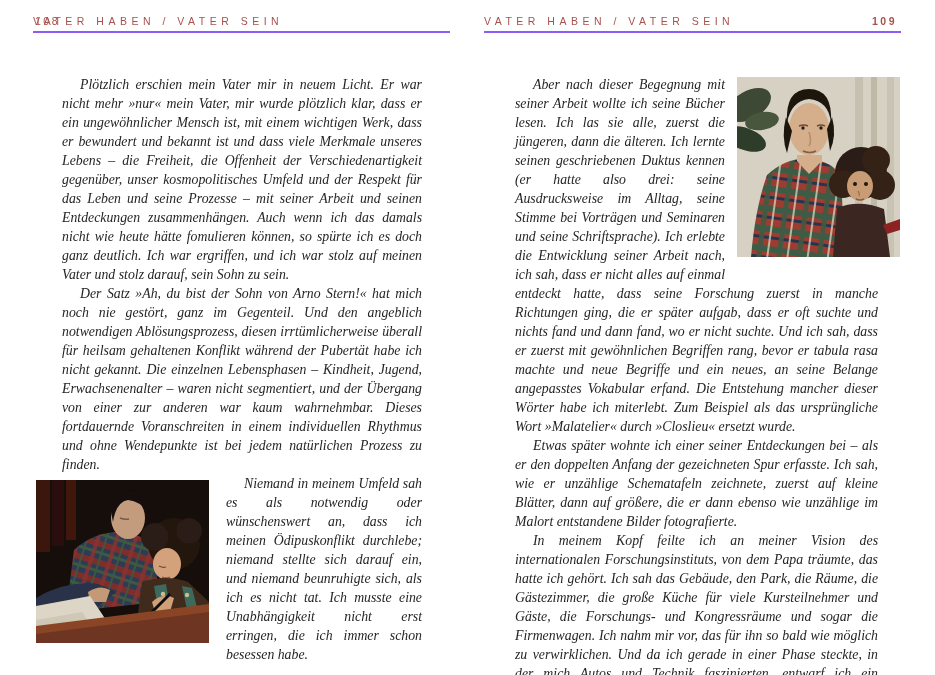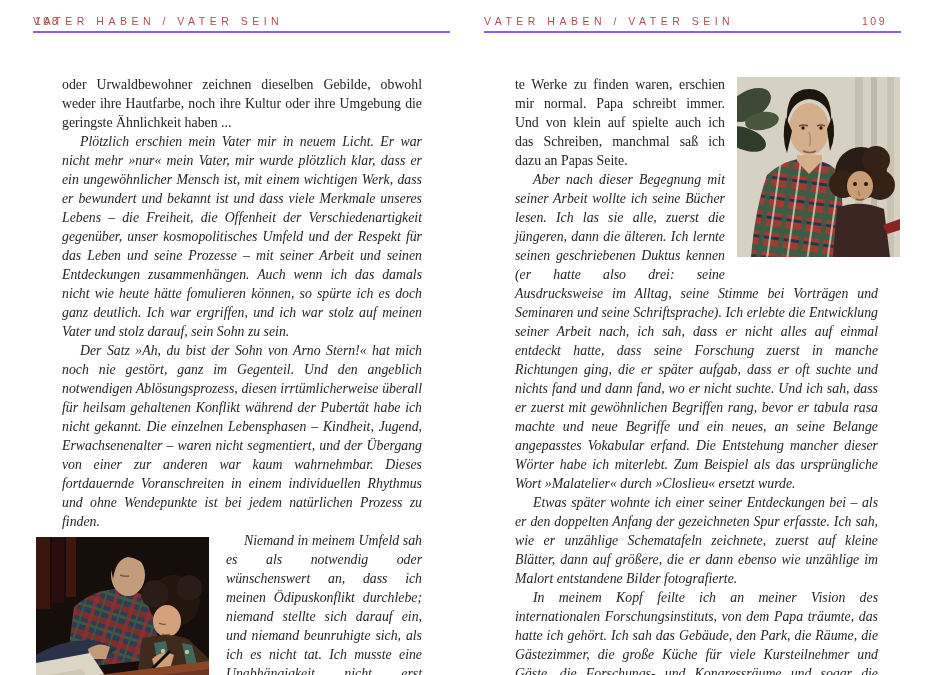--- a/index.html
+++ b/index.html
@@ -23,21 +23,21 @@
     font-family:"Liberation Sans", sans-serif;
     font-size:10.5px; letter-spacing:4.5px;
     color:#a8514c; white-space:nowrap;
   }
   .pgnum {
     position:absolute; top:15px;
     font-family:"Liberation Sans", sans-serif;
     font-size:10.5px; letter-spacing:2.5px; color:#a8514c;
   }
   .pgnum-left  { left:2px; }
-  .pgnum-right { right:14px; }
+  .pgnum-right { right:4px;font-weight:bold; }
 
   .page-body {
     margin-top:42px;
     text-align:justify;
     font-size:13.8px; line-height:19px; color:#242424;
     hyphens:auto; -webkit-hyphens:auto;
   }
   .page-left  .page-body { margin-left:29px; margin-right:28px; }
   .page-right .page-body { margin-left:31px; margin-right:23px; }
 
@@ -59,21 +59,20 @@
 <body>
 
 <div class="spread">
 
   <div class="page page-left">
     <div class="page-header">
       <span class="pgnum pgnum-left">108</span>
       <div class="running-title">VATER HABEN / VATER SEIN</div>
     </div>
     <div class="page-body">
-      <p>oder Urwaldbewohner zeichnen dieselben Gebilde, obwohl weder ihre Hautfarbe, noch ihre Kultur oder ihre Umgebung die geringste Ähnlichkeit haben ...</p>
       <p class="indent">Plötzlich erschien mein Vater mir in neuem Licht. Er war nicht mehr »nur« mein Vater, mir wurde plötzlich klar, dass er ein ungewöhnlicher Mensch ist, mit einem wichtigen Werk, dass er bewundert und bekannt ist und dass viele Merkmale unseres Lebens – die Freiheit, die Offenheit der Verschiedenartigkeit gegenüber, unser kosmopolitisches Umfeld und der Respekt für das Leben und seine Prozesse – mit seiner Arbeit und seinen Entdeckungen zusammenhängen. Auch wenn ich das damals nicht wie heute hätte fomulieren können, so spürte ich es doch ganz deutlich. Ich war ergriffen, und ich war stolz auf meinen Vater und stolz darauf, sein Sohn zu sein.</p>
       <p class="indent">Der Satz »Ah, du bist der Sohn von Arno Stern!« hat mich noch nie gestört, ganz im Gegenteil. Und den angeblich notwendigen Ablösungsprozess, diesen irrtümlicherweise überall für heilsam gehaltenen Konflikt während der Pubertät habe ich nicht gekannt. Die einzelnen Lebensphasen – Kindheit, Jugend, Erwachsenenalter – waren nicht segmentiert, und der Übergang von einer zur anderen war kaum wahrnehmbar. Dieses fortdauernde Voranschreiten in einem individuellen Rhythmus und ohne Wendepunkte ist bei jedem natürlichen Prozess zu finden.</p>
 
       <span class="photo photo-left-page">
         <svg viewBox="0 0 173 163" preserveAspectRatio="none" role="img" aria-label="photo">
           <defs>
             <pattern id="plaid1" width="18" height="18" patternUnits="userSpaceOnUse" patternTransform="rotate(18)">
               <rect width="18" height="18" fill="#2e3a54"></rect>
               <rect width="18" height="6" y="2" fill="#7d2f2a"></rect>
               <rect width="18" height="3" y="12" fill="#3c5a40"></rect>
@@ -169,20 +168,19 @@
             <circle cx="118" cy="107" r="2" fill="#241710"></circle>
             <circle cx="129" cy="107" r="2" fill="#241710"></circle>
             <path d="M121,114 q2,3 1,5" stroke="#9a6c4c" stroke-width="1.2" fill="none"></path>
             <path d="M119,122 q4,2 8,0" stroke="#8a5c44" stroke-width="1.4" fill="none"></path>
             <path d="M100,131 Q122,122 147,132 L153,180 L96,180 Z" fill="#3a2624"></path>
             <path d="M146,148 L163,142 L163,153 L150,157 Z" fill="#8c2420"></path>
           </g>
         </svg>
       </span>
 
-      <p>te Werke zu finden waren, erschien mir normal. Papa schreibt immer. Und von klein auf spielte auch ich das Schreiben, manchmal saß ich dazu an Papas Seite.</p>
       <p class="indent">Aber nach dieser Begegnung mit seiner Arbeit wollte ich seine Bücher lesen. Ich las sie alle, zuerst die jüngeren, dann die älteren. Ich lernte seinen geschriebenen Duktus kennen (er hatte also drei: seine Ausdrucksweise im Alltag, seine Stimme bei Vorträgen und Seminaren und seine Schriftsprache). Ich erlebte die Entwicklung seiner Arbeit nach, ich sah, dass er nicht alles auf einmal entdeckt hatte, dass seine Forschung zuerst in manche Richtungen ging, die er später aufgab, dass er oft suchte und nichts fand und dann fand, wo er nicht suchte. Und ich sah, dass er zuerst mit gewöhnlichen Begriffen rang, bevor er tabula rasa machte und neue Begriffe und ein neues, an seine Belange angepasstes Vokabular erfand. Die Entstehung mancher dieser Wörter habe ich miterlebt. Zum Beispiel als das ursprüngliche Wort »Malatelier« durch »Closlieu« ersetzt wurde.</p>
       <p class="indent">Etwas später wohnte ich einer seiner Entdeckungen bei – als er den doppelten Anfang der gezeichneten Spur erfasste. Ich sah, wie er unzählige Schematafeln zeichnete, zuerst auf kleine Blätter, dann auf größere, die er dann ebenso wie unzählige im Malort entstandene Bilder fotografierte.</p>
       <p class="indent">In meinem Kopf feilte ich an meiner Vision des internationalen Forschungsinstituts, von dem Papa träumte, das hatte ich gehört. Ich sah das Gebäude, den Park, die Räume, die Gästezimmer, die große Küche für viele Kursteilnehmer und Gäste, die Forschungs- und Kongressräume und sogar die Firmenwagen. Ich nahm mir vor, das für ihn so bald wie möglich zu verwirklichen. Und da ich gerade in einer Phase steckte, in der mich Autos und Technik faszinierten, entwarf ich ein Fahrzeug, das fähig sein sollte, wie die Halbkettenfahrzeuge der</p>
     </div>
   </div>
 
 </div>
 
 </body></html>

